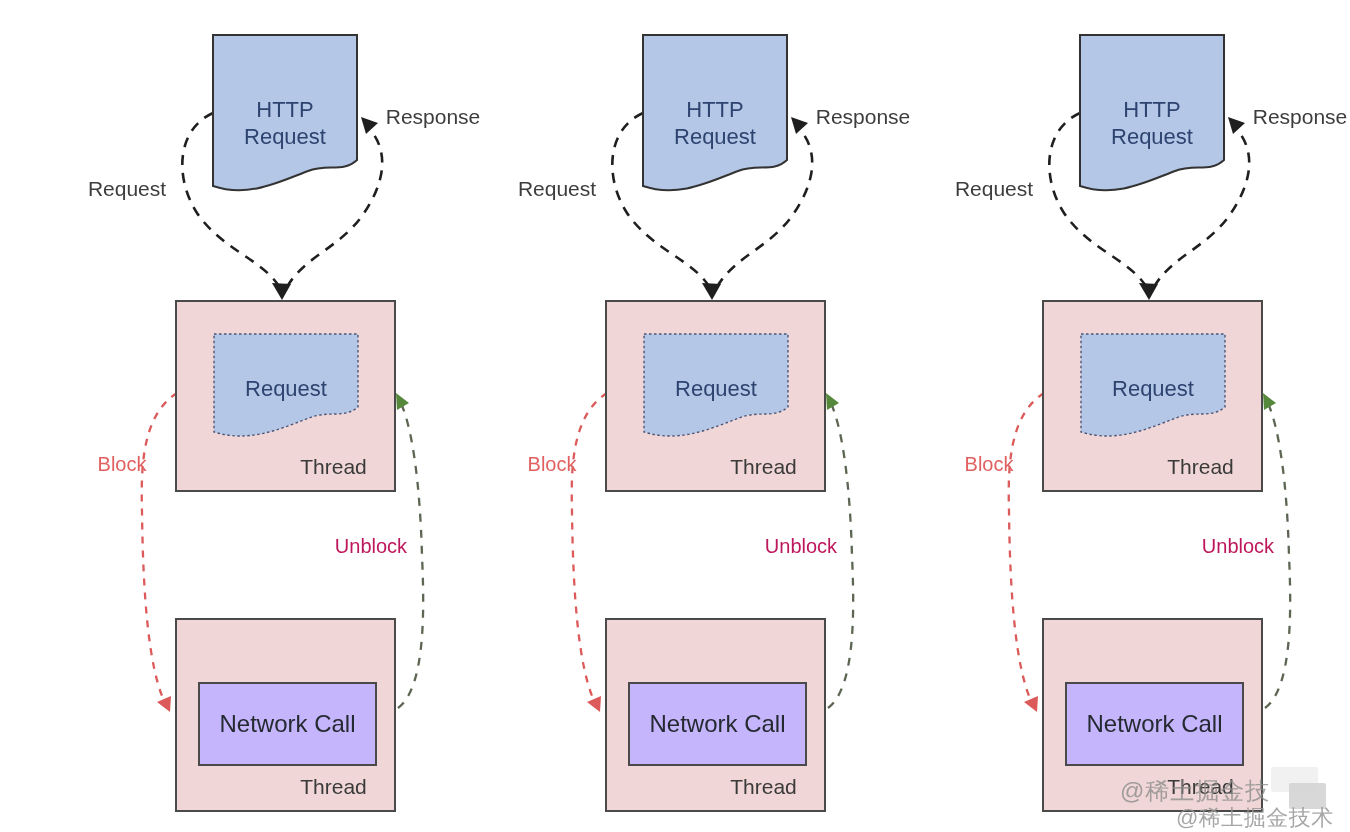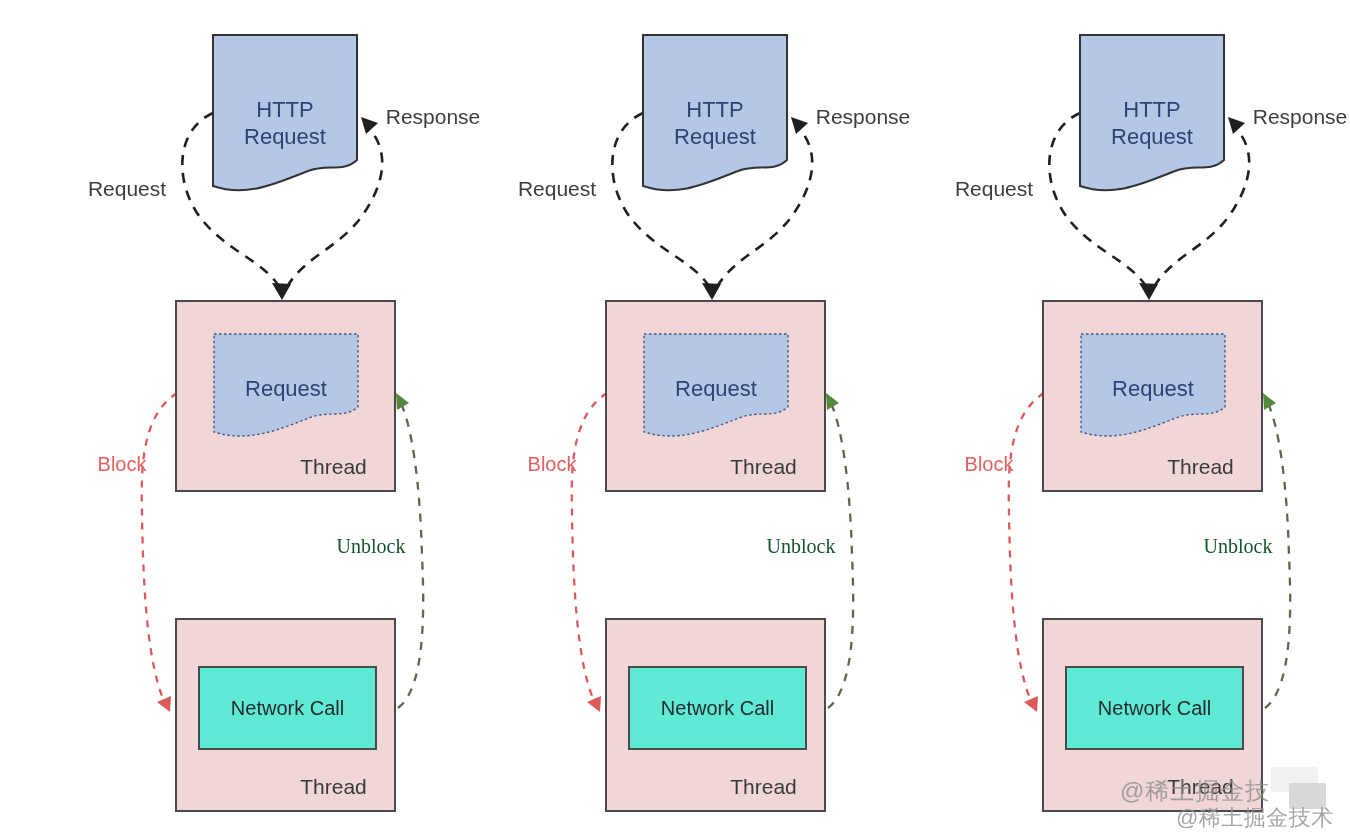--- a/index.html
+++ b/index.html
@@ -14,41 +14,41 @@
   .arrows{position:absolute;left:0;top:0;width:450px;height:832px;pointer-events:none;}
   .doc-svg{position:absolute;left:212px;top:34px;width:146px;height:166px;}
   .doc-text{
     position:absolute;left:212px;top:96px;width:146px;text-align:center;
     color:#2e4470;font-size:22px;line-height:27px;white-space:pre-line;
   }
   .lbl{position:absolute;color:#3d3d3d;font-size:21px;text-align:center;}
   .lbl-response{left:376px;top:85px;width:114px;margin-top:20px;}
   .lbl-request{left:73px;top:177px;width:108px;}
   .lbl-block{left:90px;top:433px;width:64px;color:#e16060;font-size:20px;margin-top:20px;}
-  .lbl-unblock{left:326px;top:535px;width:90px;color:#14532d;font-size:20px;font-family:Liberation Serif, serif;}
+  .lbl-unblock{left:326px;top:535px;width:90px;color:#be185d;font-size:20px;}
   .thread-box{
     position:absolute;left:175px;width:221px;background:#f0d6d6;
     border:2px solid #4a4a4a;box-sizing:border-box;
   }
   .thread-box-1{top:300px;height:192px;}
   .thread-box-2{top:618px;height:194px;}
   .inner-doc-svg{position:absolute;left:36px;top:31px;width:146px;height:112px;}
   .inner-doc-text{
     position:absolute;left:36px;top:74px;width:146px;text-align:center;
     color:#2e4470;font-size:22px;
   }
   .thread-label{
     position:absolute;left:0;bottom:11px;width:100%;text-align:center;
     color:#3a3a3a;font-size:21px;padding-left:48px;
   }
   .network-call{
-    position:absolute;left:21px;top:46px;width:179px;height:84px;
-    background:#5eead4;border:2px solid #4a4a4a;box-sizing:border-box;
+    position:absolute;left:21px;top:62px;width:179px;height:84px;
+    background:#c4b5fd;border:2px solid #4a4a4a;box-sizing:border-box;
     display:flex;align-items:center;justify-content:center;
-    color:#252a31;font-size:20px;
+    color:#252a31;font-size:24px;
   }
   .watermark{position:absolute;pointer-events:none;}
   .wm-partial{left:1120px;top:775px;font-size:24px;color:rgba(140,140,140,0.78);letter-spacing:1px;}
   .wm-full{left:1176px;top:803px;font-size:22px;color:rgba(150,150,150,0.85);letter-spacing:0.5px;}
   .wm-patch-1{left:1271px;top:767px;width:47px;height:25px;background:rgba(240,240,240,0.95);border-radius:2px;}
   .wm-patch-2{left:1289px;top:783px;width:37px;height:26px;background:rgba(213,213,213,0.92);border-radius:2px;}
 </style>
 </head>
 <body>
 

